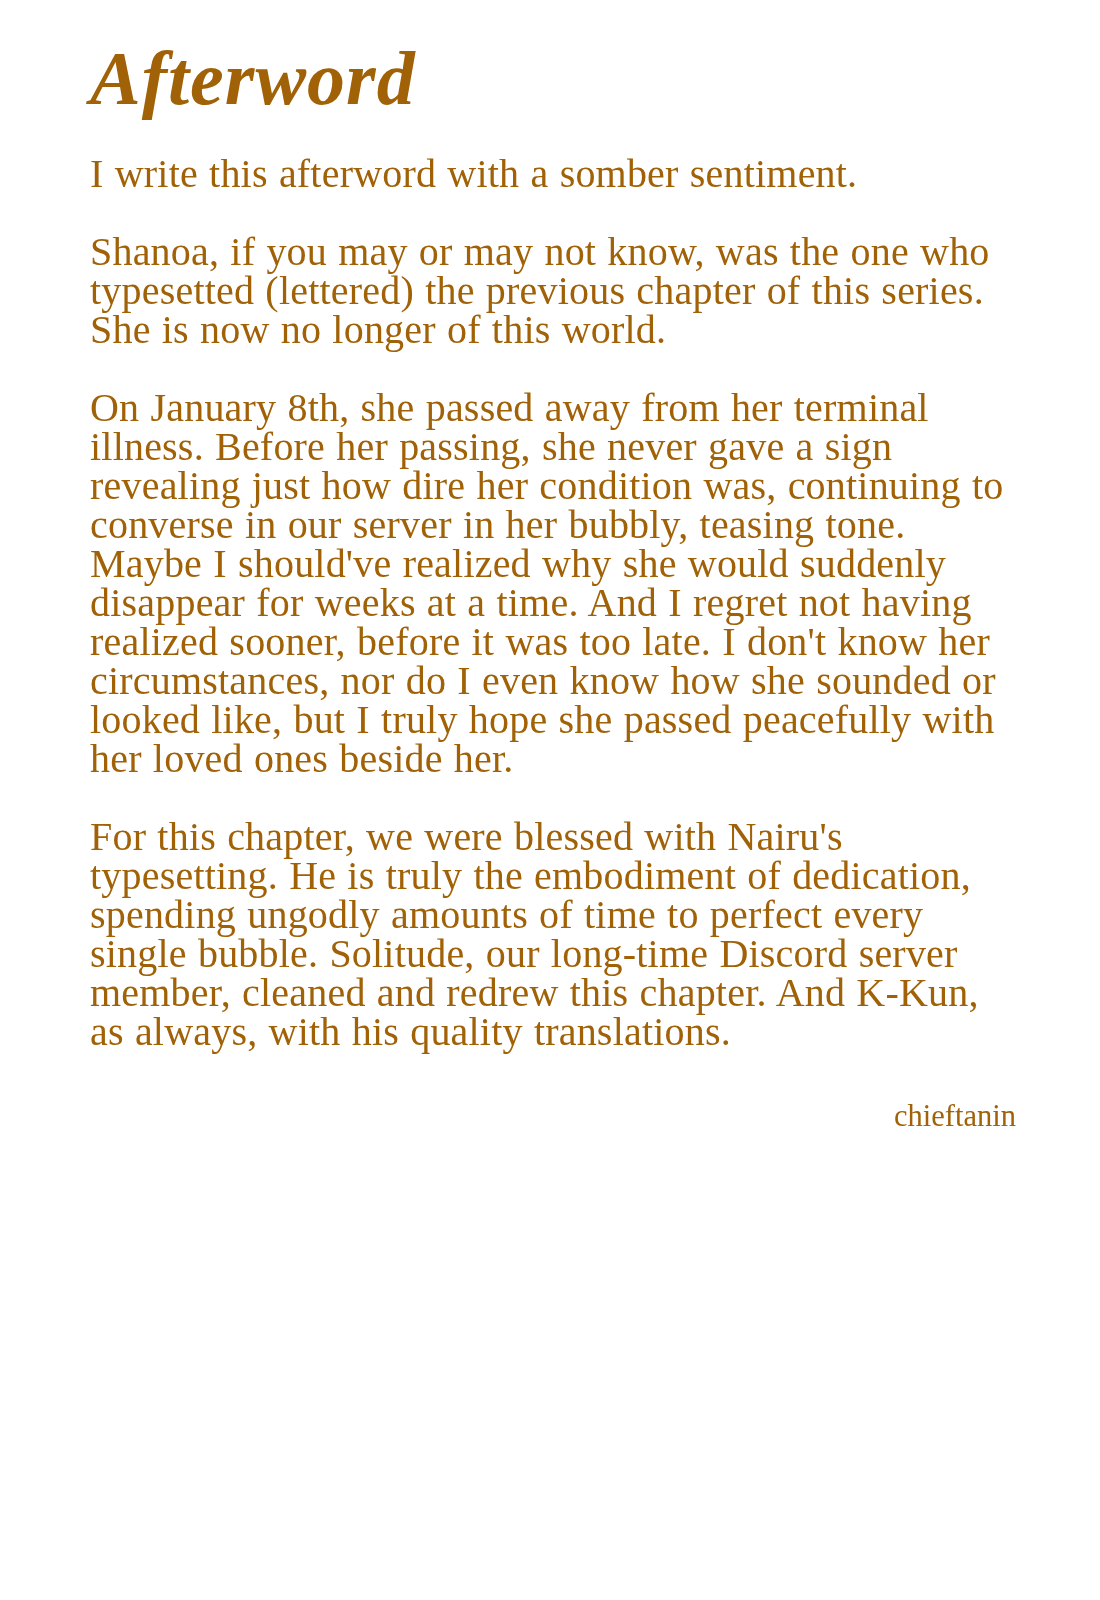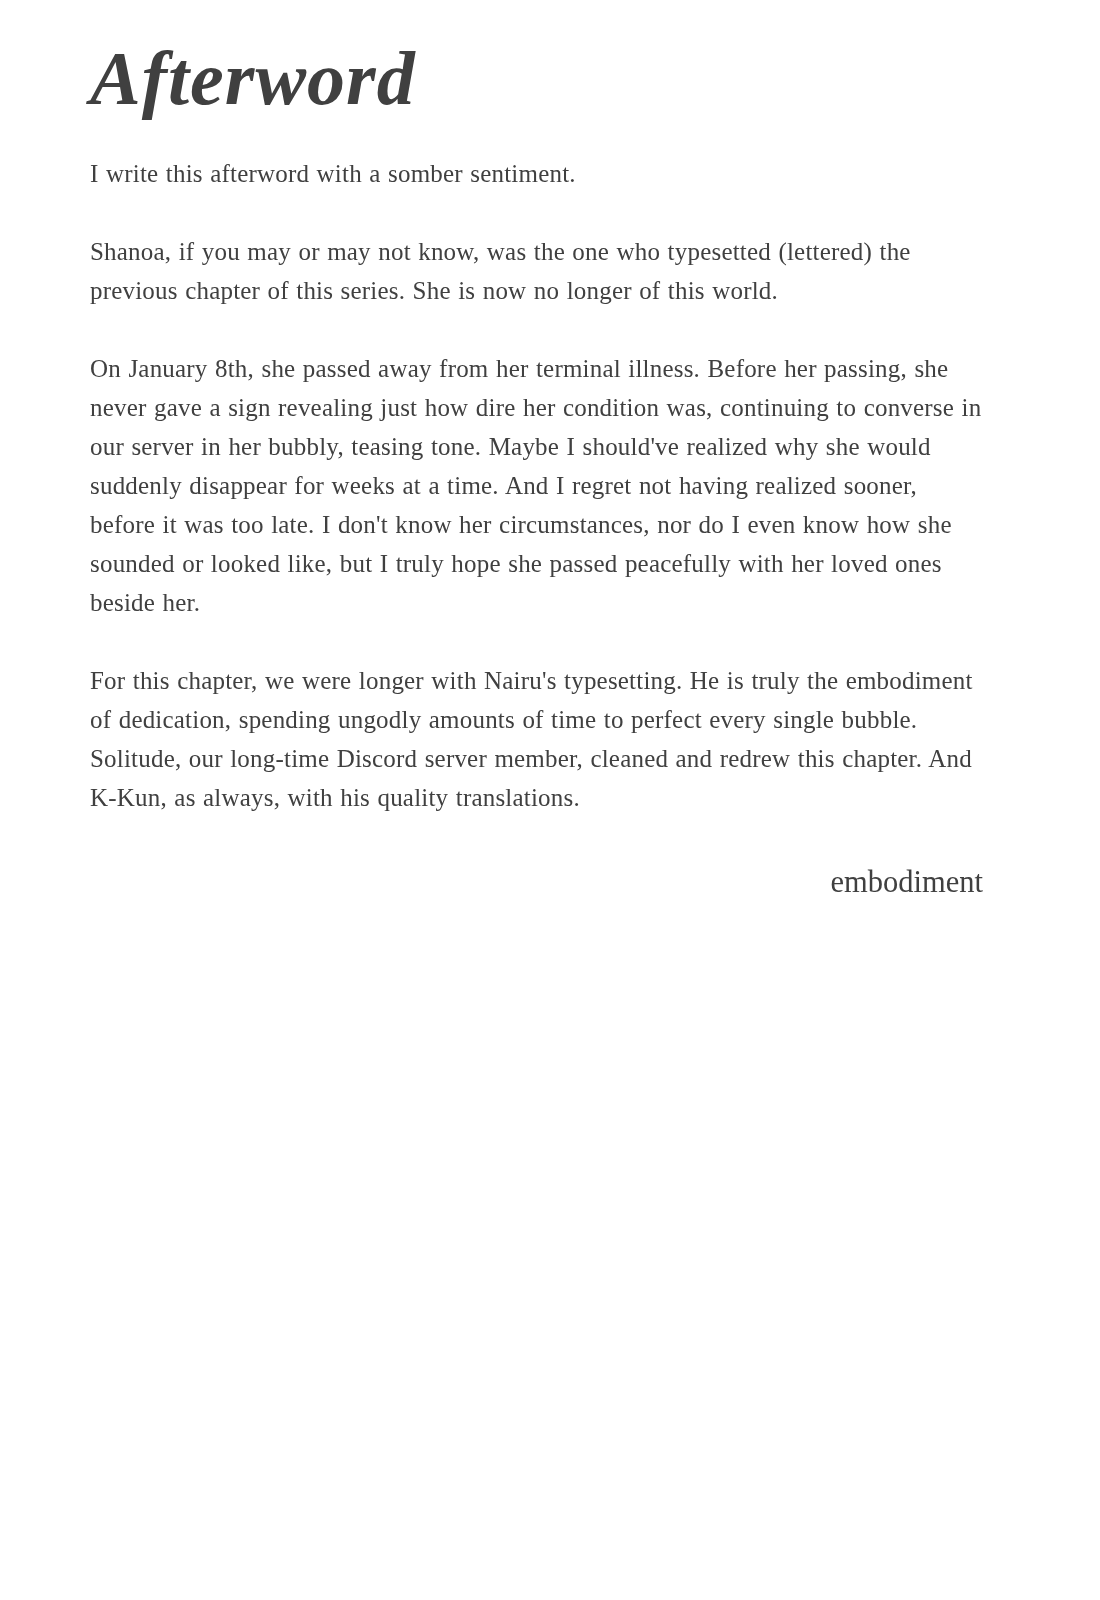--- a/index.html
+++ b/index.html
@@ -5,36 +5,36 @@
   html, body {
     margin: 0;
     padding: 0;
     background: #ffffff;
   }
   .page {
     position: relative;
     width: 1100px;
     height: 1600px;
     background: #ffffff;
-    color: #404040;
+    color: #a16207;
     font-family: "Liberation Serif", "DejaVu Serif", serif;
     box-sizing: border-box;
-    padding: 40px 117px 0 90px;
+    padding: 40px 84px 0 90px;
     overflow: hidden;
   }
   .title {
     font-size: 76px;
     font-weight: 700;
     font-style: italic;
     margin: 0 0 38px 0;
     line-height: 1.0;
     letter-spacing: 1px;
   }
   .para {
-    font-size: 25px;
+    font-size: 40px;
     line-height: 39px;
     margin: 0 0 39px 0;
     letter-spacing: 0.2px;
     word-spacing: 1px;
   }
   .signature {
     margin-top: 45px;
     text-align: right;
     font-size: 30.5px;
     line-height: 40px;
@@ -46,18 +46,18 @@
 <div class="page">
   <h1 class="title">Afterword</h1>
 
   <p class="para">I write this afterword with a somber sentiment.</p>
 
   <p class="para">Shanoa, if you may or may not know, was the one who typesetted (lettered) the previous chapter of this series. She is now no longer of this world.</p>
 
   <p class="para">On January 8th, she passed away from her terminal illness. Before her passing, she never gave a sign revealing just how dire her condition was, continuing to converse in our server in her bubbly, teasing tone. Maybe I should've realized why she would suddenly disappear for weeks at a time. And I regret not having realized sooner, before it was too late. I don't know her circumstances, nor do I even know how she sounded or looked like, but I truly hope she passed peacefully with her loved ones beside her.</p>
 
 
-  <p class="para">For this chapter, we were longer with Nairu's typesetting. He is truly the embodiment of dedication, spending ungodly amounts of time to perfect every single bubble. Solitude, our long-time Discord server member, cleaned and redrew this chapter. And K-Kun, as always, with his quality translations.</p>
+  <p class="para">For this chapter, we were blessed with Nairu's typesetting. He is truly the embodiment of dedication, spending ungodly amounts of time to perfect every single bubble. Solitude, our long-time Discord server member, cleaned and redrew this chapter. And K-Kun, as always, with his quality translations.</p>
 
   <div class="signature">
-    <div>embodiment</div>
+    <div>chieftanin</div>
   </div>
 </div>
 
 </body></html>

